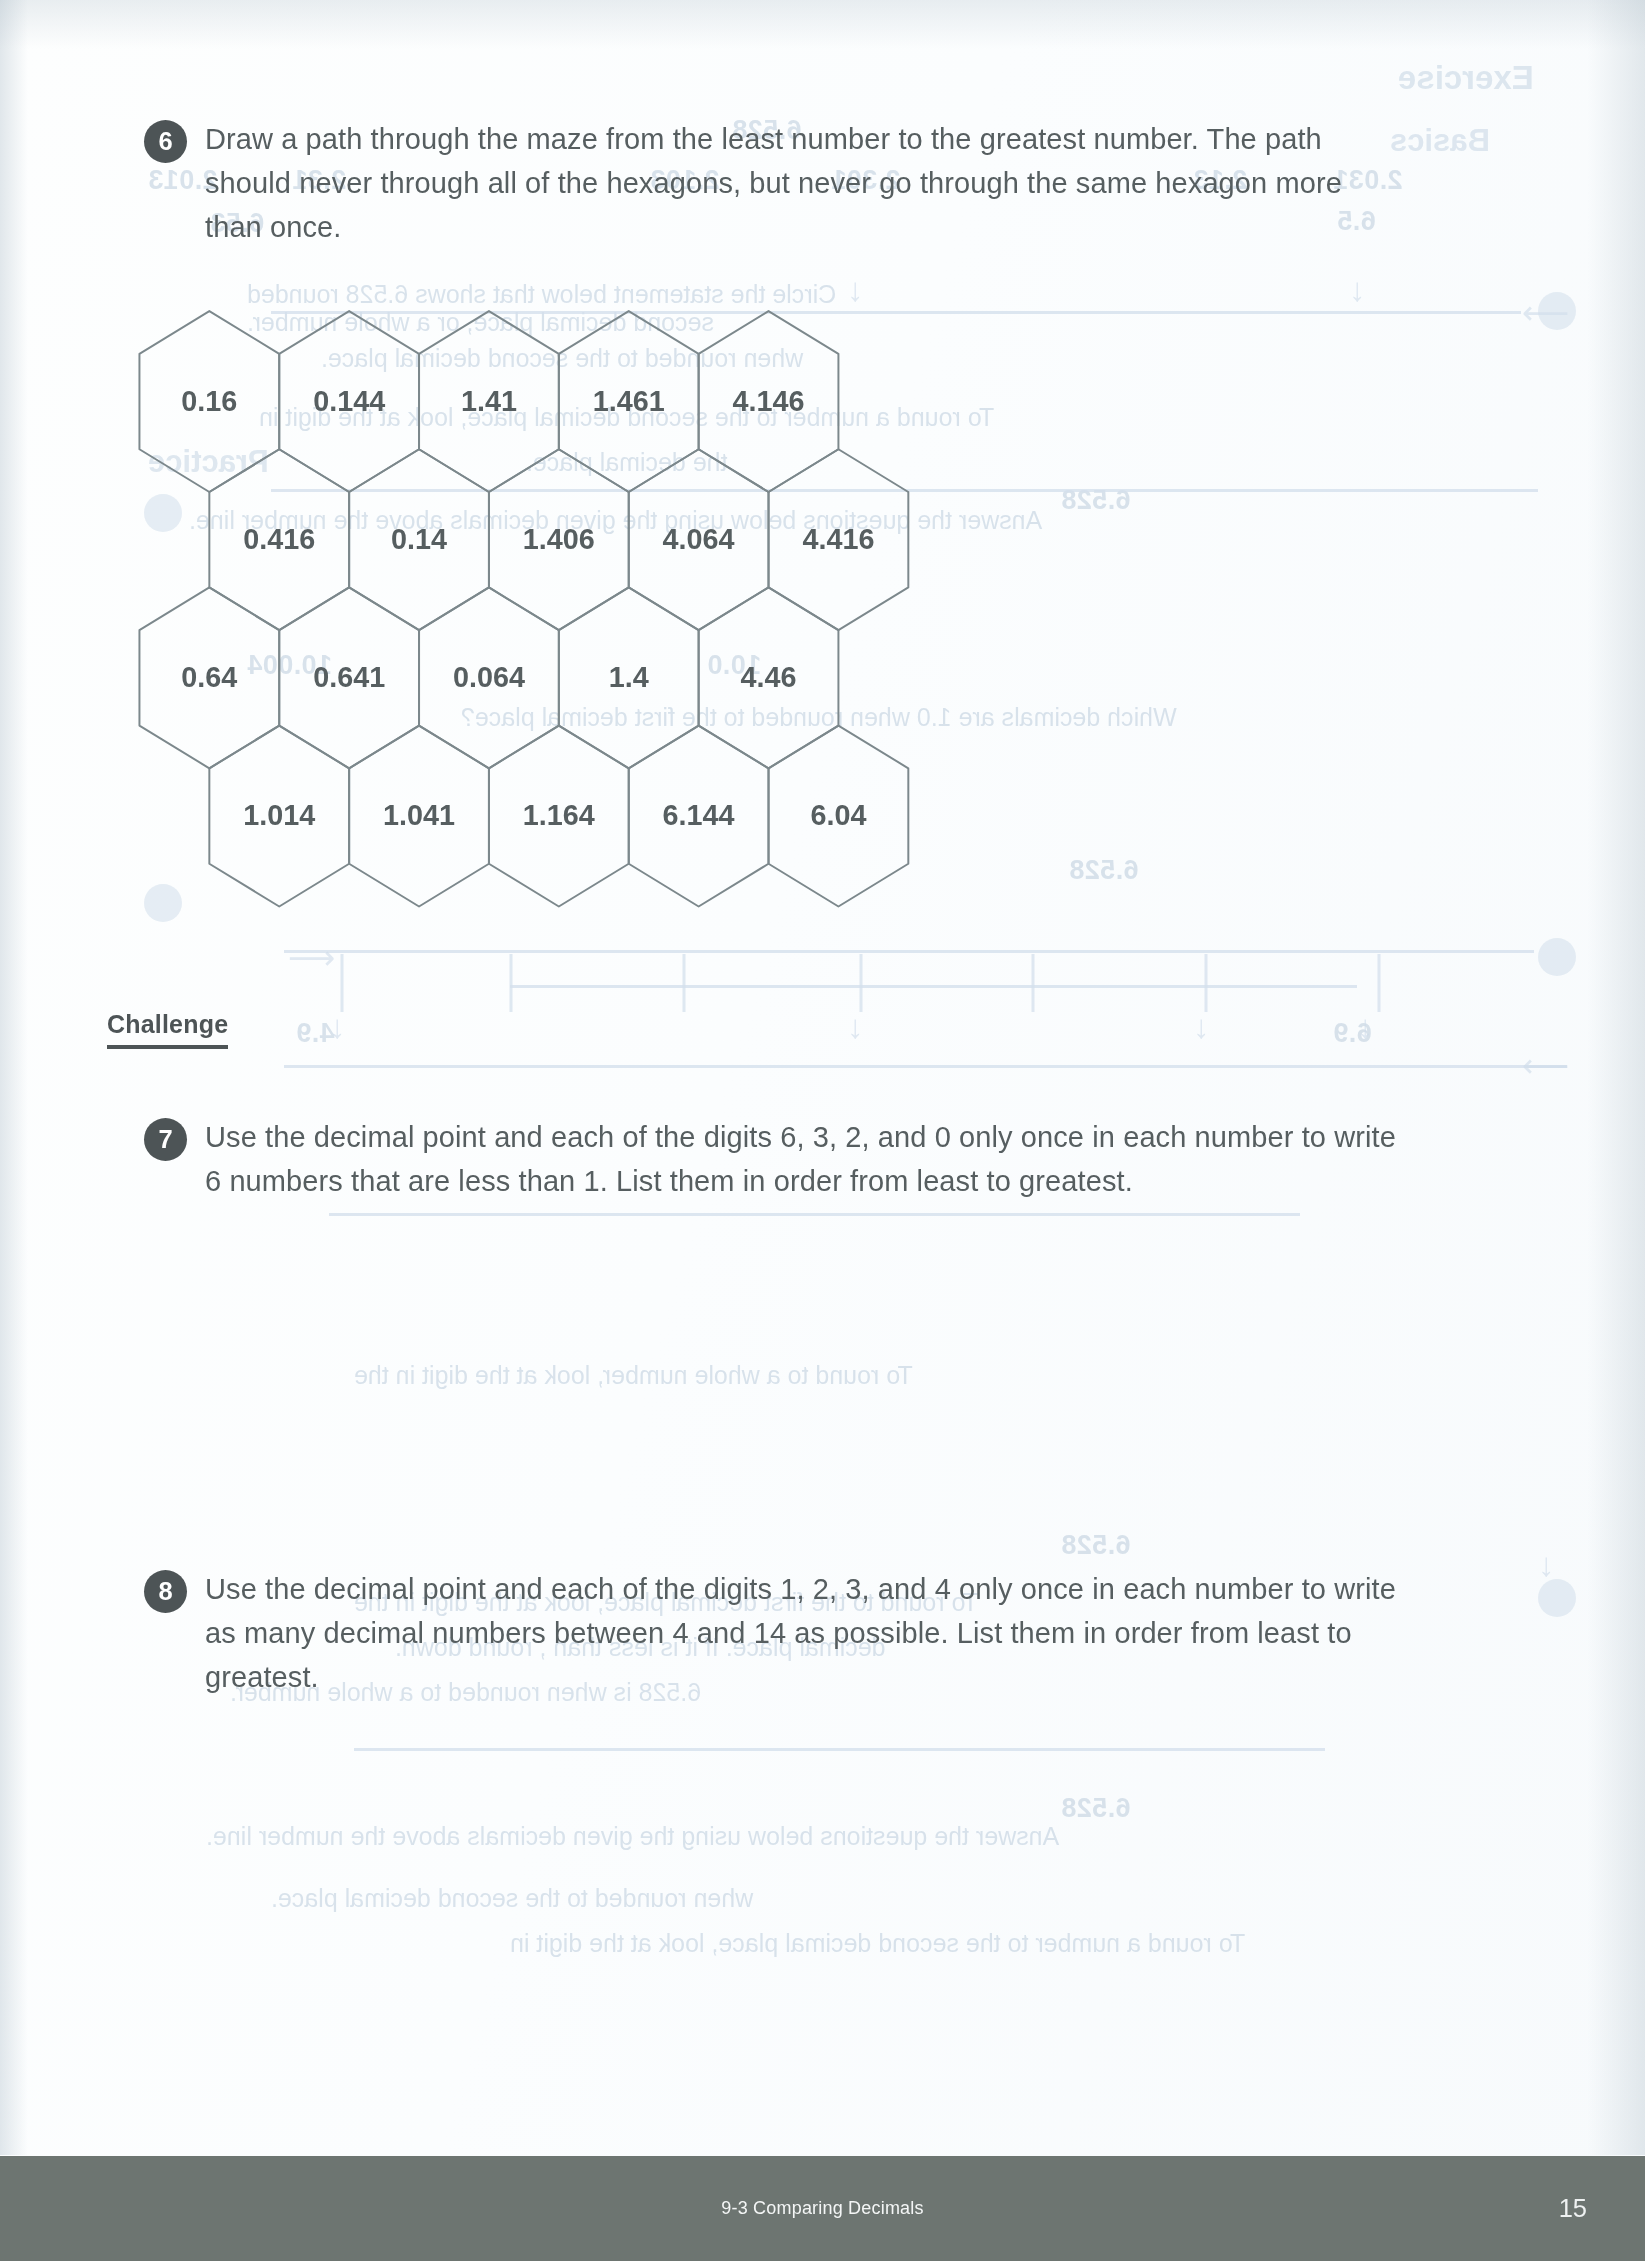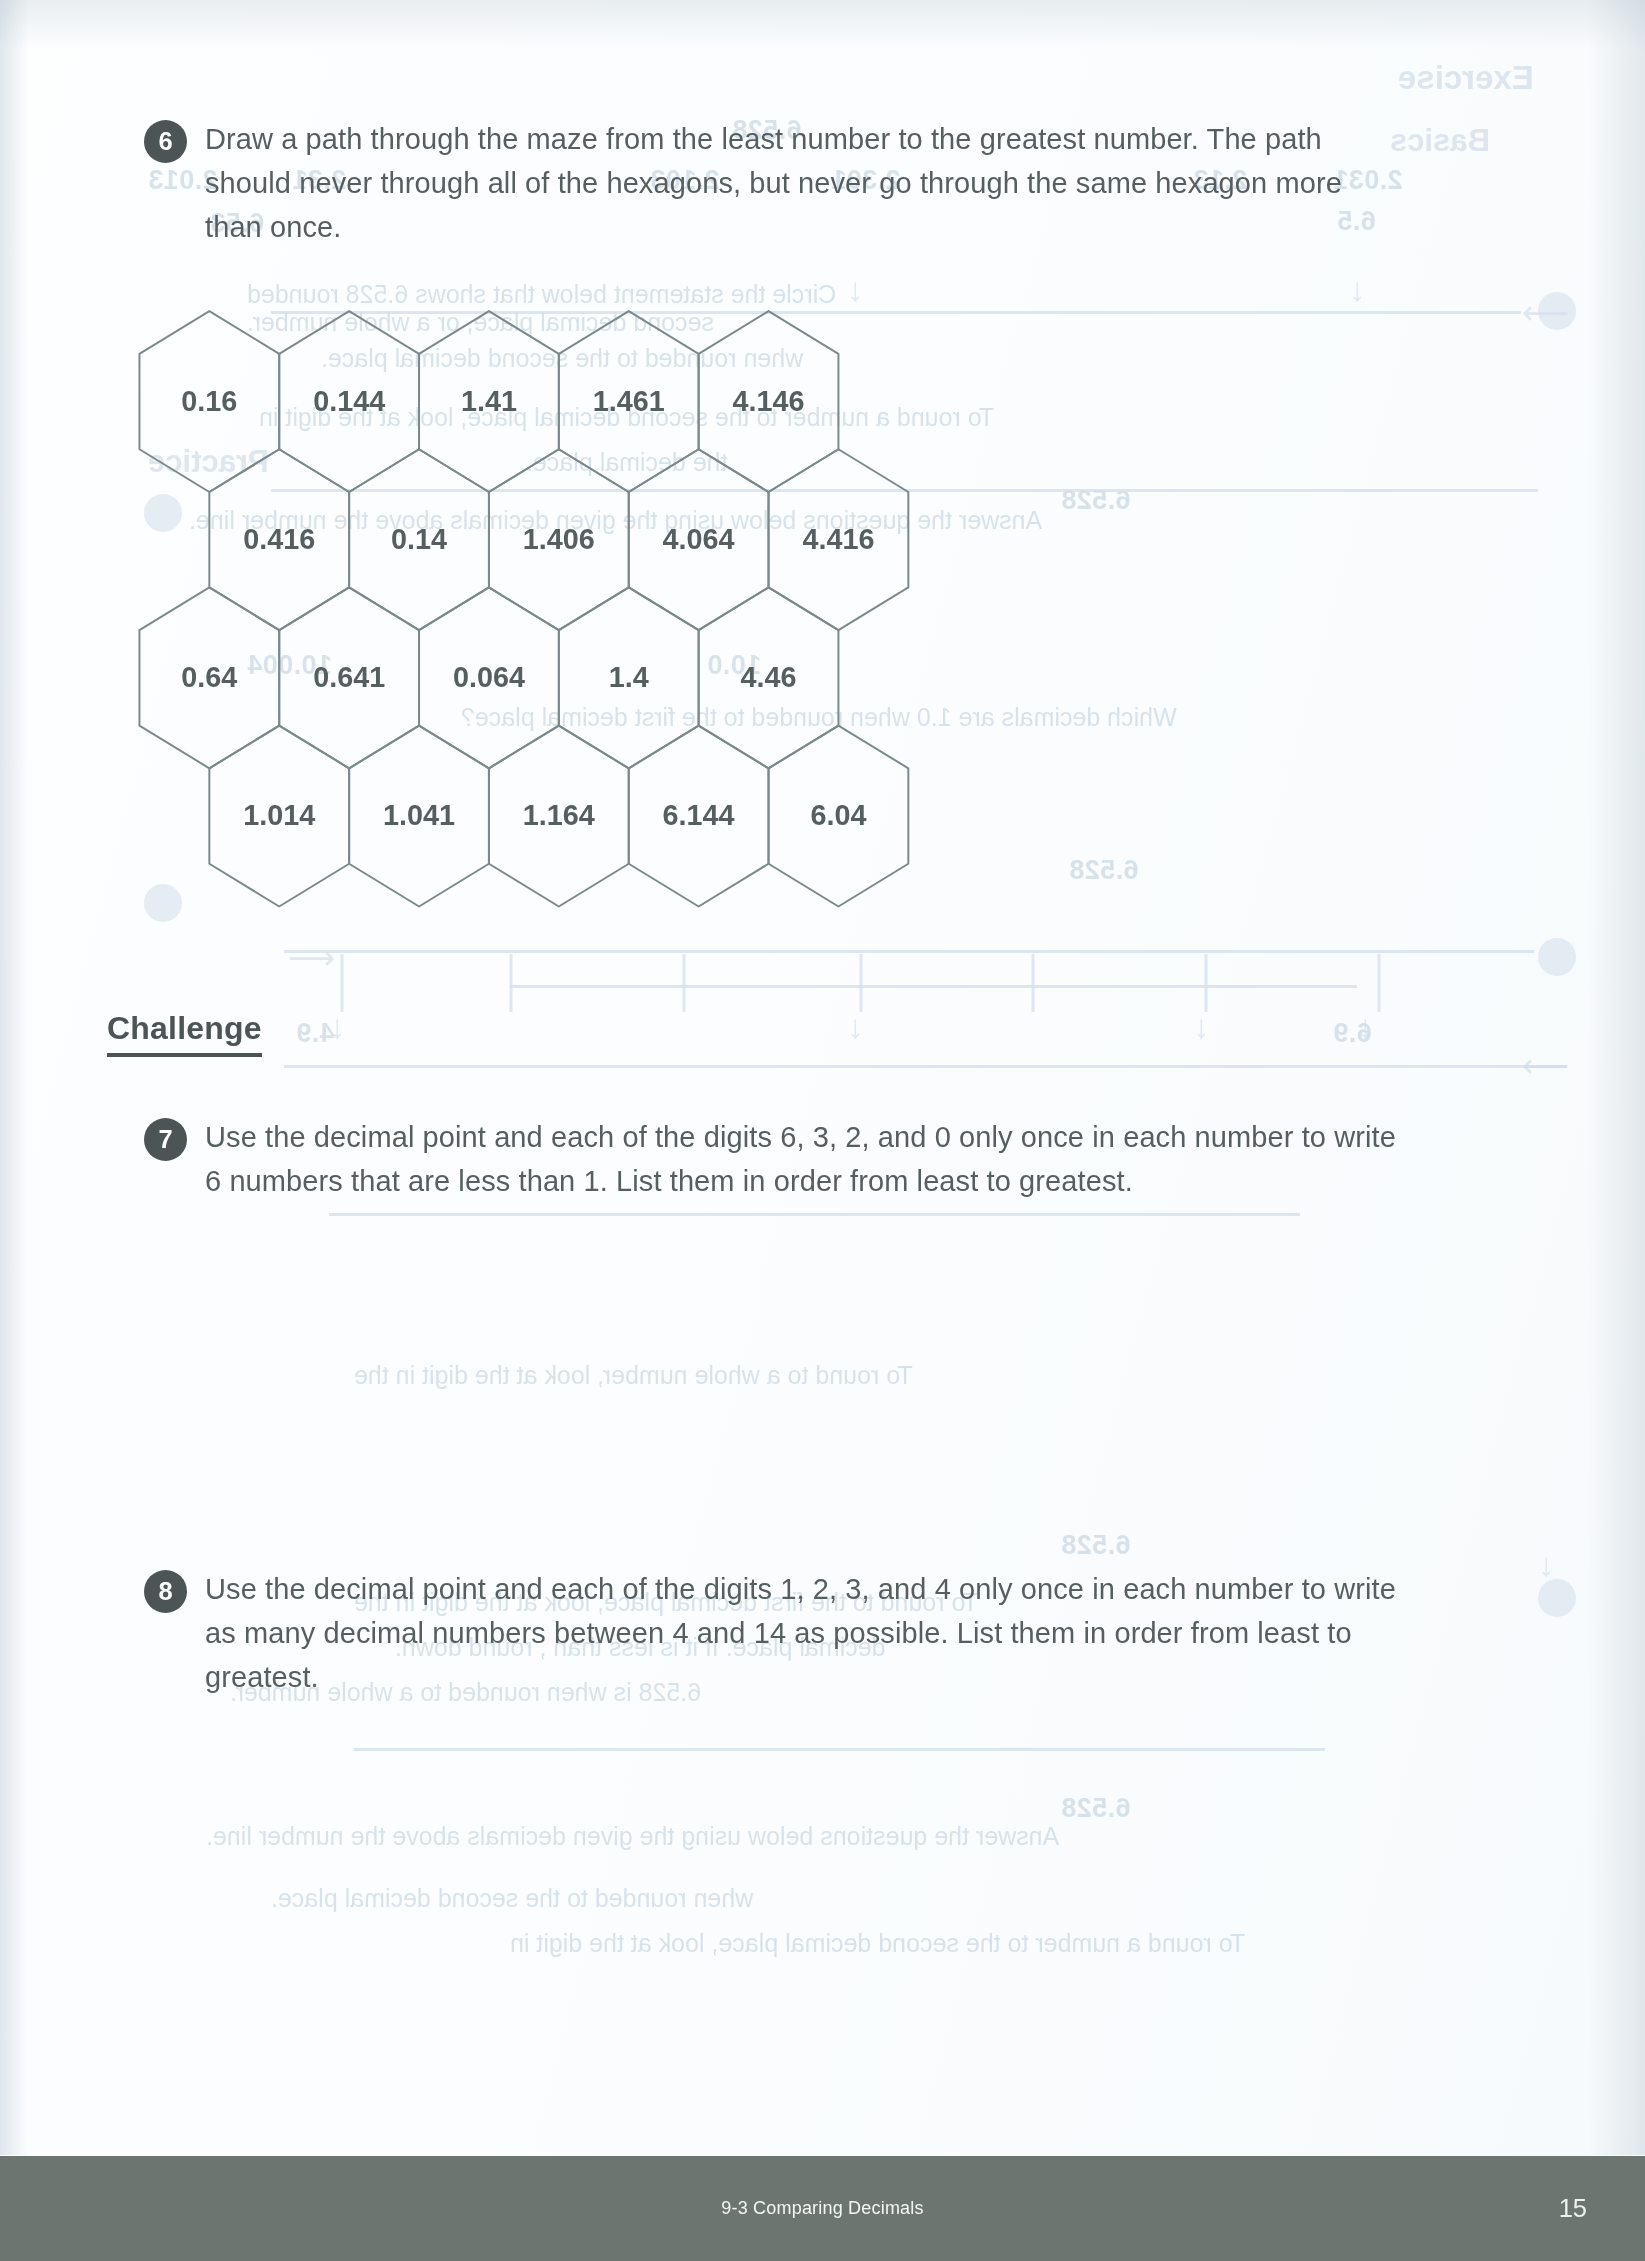--- a/index.html
+++ b/index.html
@@ -113,21 +113,21 @@
     max-width: 1242px;
     letter-spacing: 0.1px;
   }
 
   
   .challenge {
     position: absolute;
     left: 107px;
     top: 1010px;
     color: #4d5456;
-    font-size: 32px;
+    font-size: 25px;
     font-weight: bold;
     letter-spacing: 0.2px;
     padding-bottom: 5.8px;
     border-bottom: 4.1px solid #4d5456;
     display: inline-block;
   }
 
   
   .maze {
     position: absolute;

